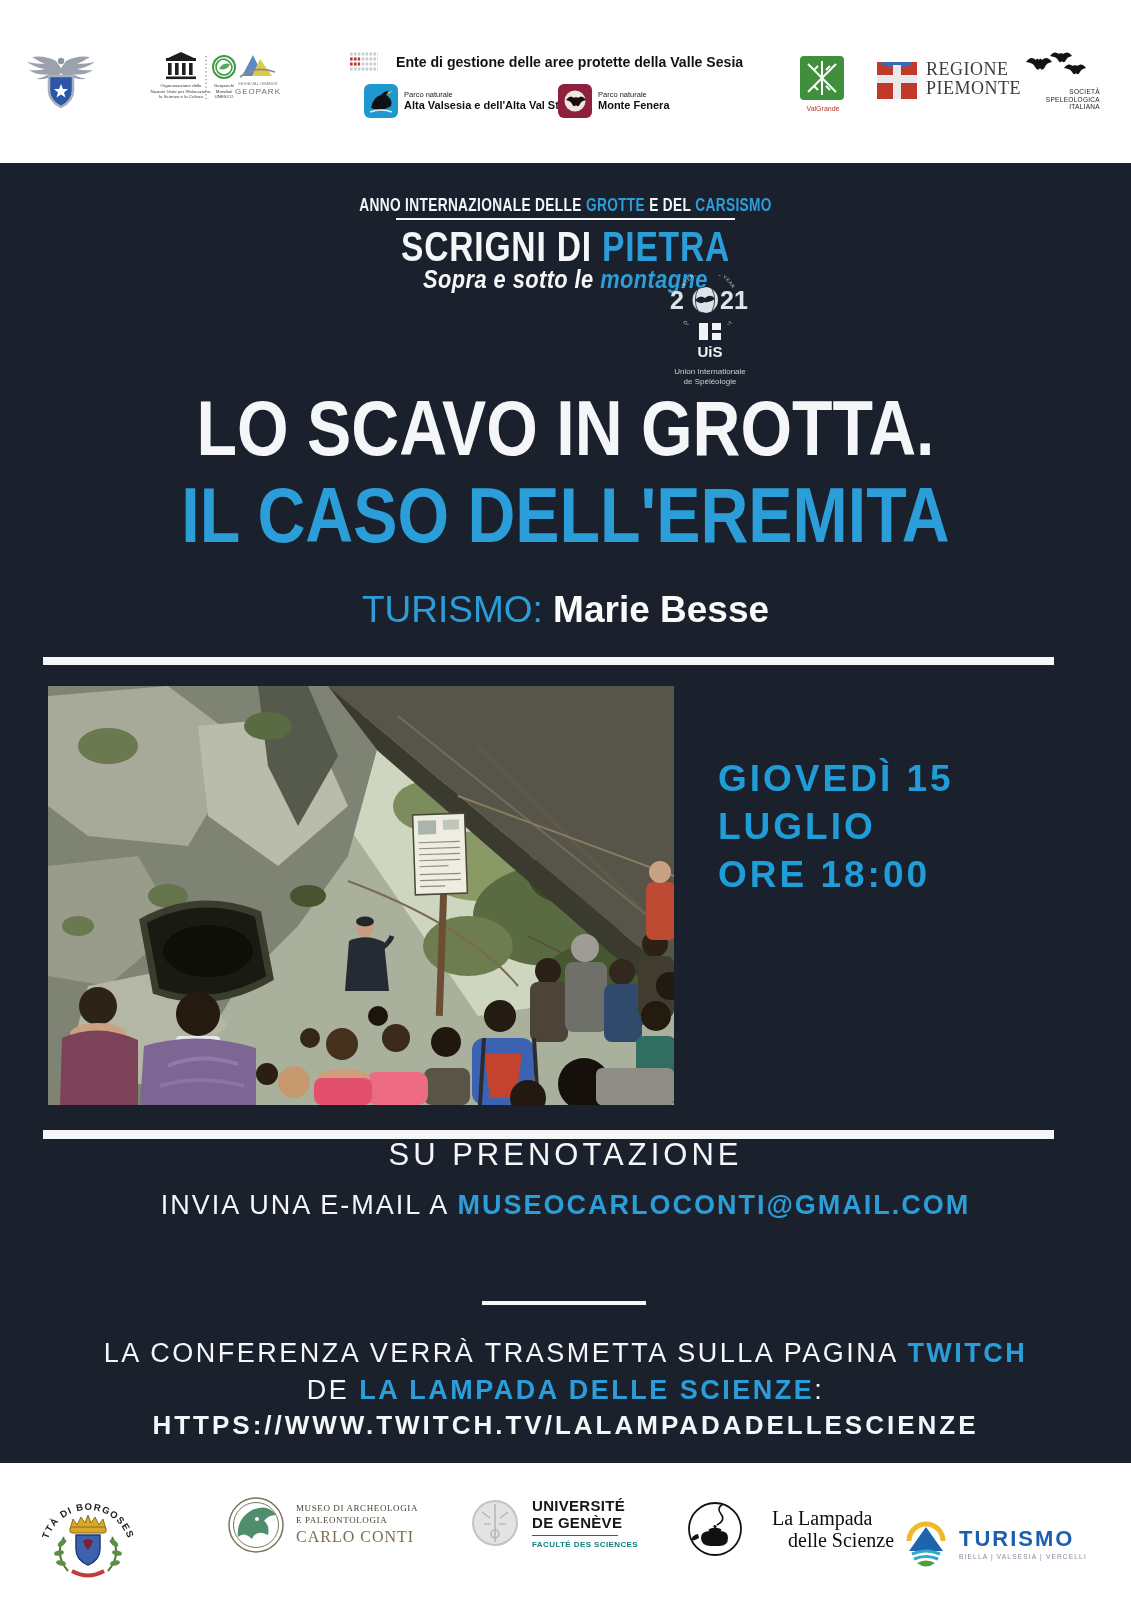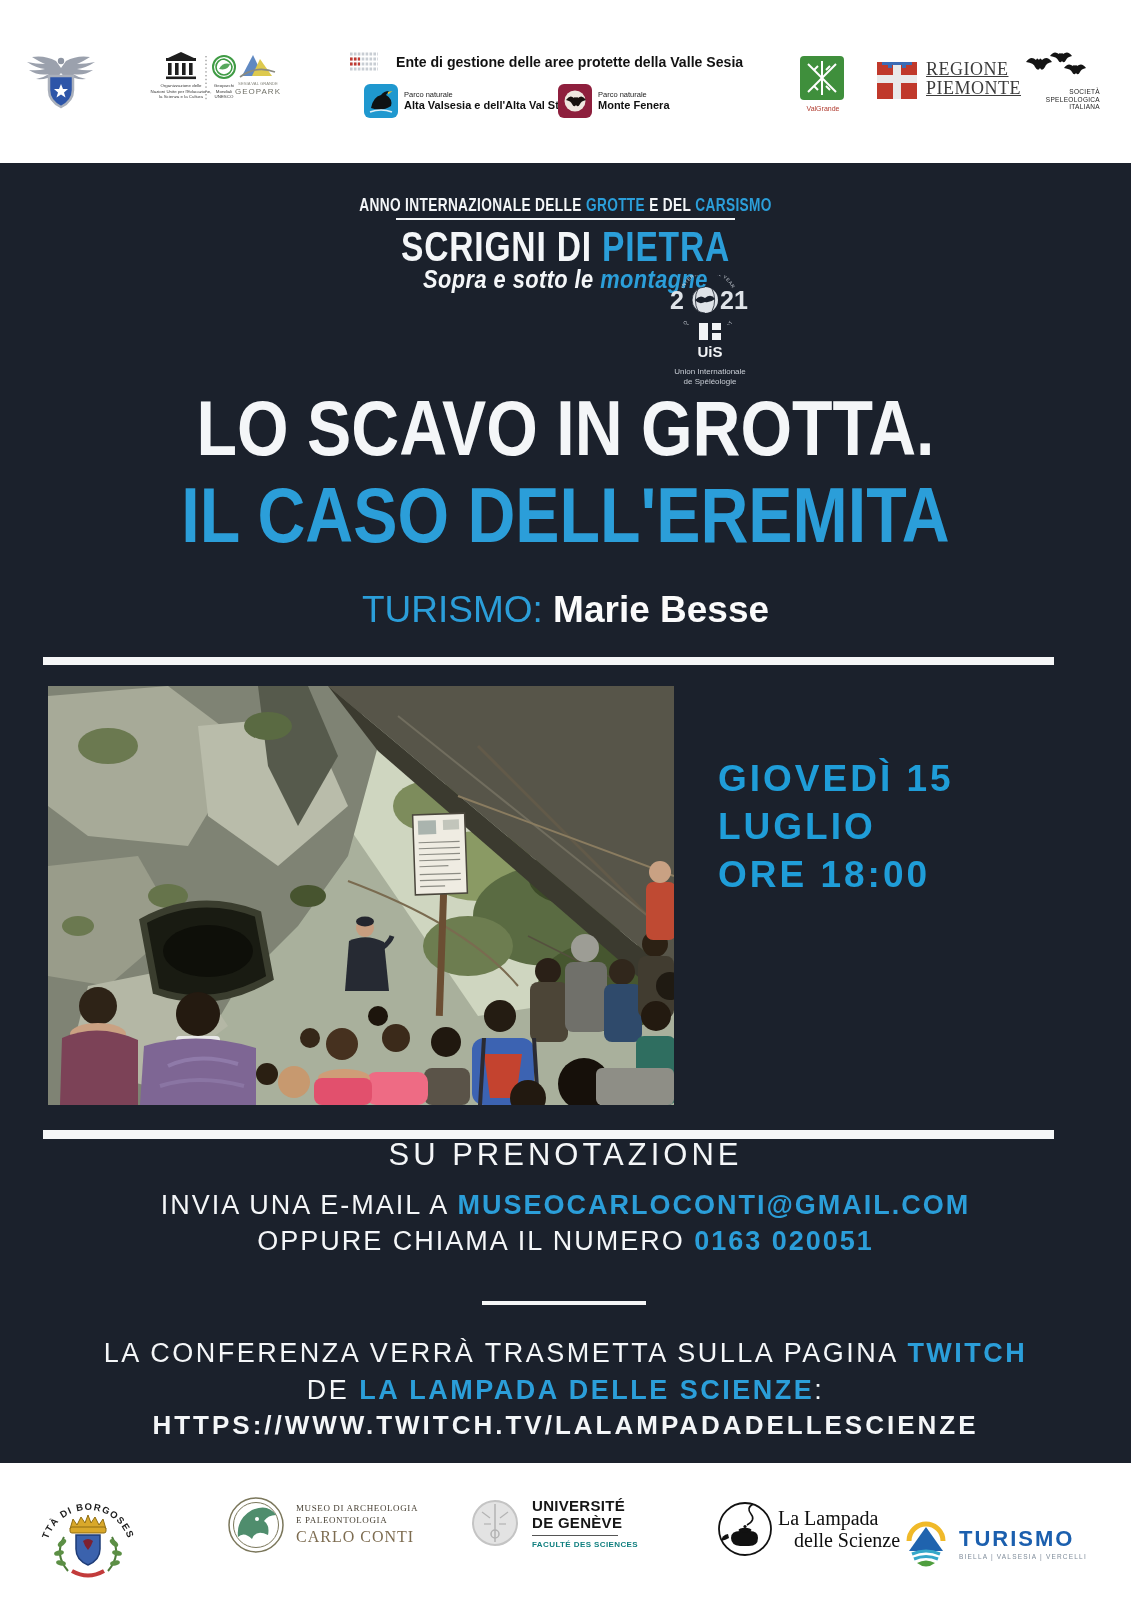--- a/index.html
+++ b/index.html
@@ -7,21 +7,21 @@
           font-family:"Liberation Sans",sans-serif;}
   
   .topbar{position:absolute;top:0;left:0;width:1131px;height:163px;background:#ffffff;}
   .topbar .abs{position:absolute;}
   .ente-title{font-size:15px;font-weight:bold;color:#121212;white-space:nowrap;
               transform:scaleX(.94);transform-origin:left center;}
   .park{position:absolute;display:flex;align-items:center;gap:6px;}
   .park .pk-label{font-size:7.5px;color:#222;line-height:8px;}
   .park .pk-name{font-size:11px;font-weight:bold;color:#111;line-height:12px;white-space:nowrap;}
   .vg-caption{font-size:7px;color:#b03a2e;text-align:center;margin-top:1px;}
-  .regione-text{font-family:"Liberation Serif",serif;font-size:18px;color:#3c3c3c;line-height:19px;letter-spacing:.5px;text-decoration:underline;}
+  .regione-text{font-family:"Liberation Serif",serif;font-size:18px;color:#3c3c3c;line-height:19px;letter-spacing:.5px;}
   .ssi-caption{font-size:6.5px;color:#1c1c1c;line-height:7.5px;text-align:right;letter-spacing:.3px;}
   
   .main{position:absolute;top:163px;left:0;width:1131px;height:1300px;background:#1b212c;color:#f4f6f8;}
   .cline{position:absolute;left:0;width:1131px;text-align:center;white-space:nowrap;}
   .accent{color:#2b9ed9;}
   .anno{top:31px;font-size:19px;font-weight:bold;letter-spacing:.5px;transform:scaleX(.72);}
   .anno-rule{position:absolute;top:55px;left:396px;width:339px;height:2px;background:#f4f6f8;}
   .scrigni{top:60px;font-size:42px;font-weight:bold;letter-spacing:1px;transform:scaleX(.80);}
   .sopra{top:101px;font-size:26px;font-weight:bold;font-style:italic;letter-spacing:.5px;transform:scaleX(.84);}
   .title1{top:220px;font-size:78px;font-weight:bold;transform:scaleX(.85);}
@@ -351,24 +351,20 @@
       <div>ORE 18:00</div>
     </div>
 
     <div class="divider div-bot"></div>
 
     <div class="cline bk-head">SU PRENOTAZIONE</div>
     <div class="cline bk-line1">
       <span>INVIA UNA E-MAIL A</span>
       <b class="accent">MUSEOCARLOCONTI@GMAIL.COM</b>
     </div>
-    <div class="cline bk-line2">
-      <span>OPPURE CHIAMA IL NUMERO</span>
-      <b class="accent">0163 020051</b>
-    </div>
 
     <div class="mini-div"></div>
 
     <div class="cline st-line1">
       <span>LA CONFERENZA VERRÀ TRASMETTA SULLA PAGINA</span>
       <b class="accent">TWITCH</b>
     </div>
     <div class="cline st-line2">
       <span>DE</span>
       <b class="accent">LA LAMPADA DELLE SCIENZE</b><span>:</span>
@@ -429,21 +425,21 @@
         </g>
       </svg>
       <div>
         <div class="unige-l12">UNIVERSITÉ</div>
         <div class="unige-l12">DE GENÈVE</div>
         <div class="unige-rule"></div>
         <div class="unige-l3">FACULTÉ DES SCIENCES</div>
       </div>
     </div>
 
-    <div class="abs" style="left:716px;top:37px;display:flex;align-items:center;gap:4px">
+    <div class="abs" style="left:686px;top:37px;display:flex;align-items:center;gap:28px">
       <svg width="58" height="58" viewBox="0 0 58 58">
         <circle cx="29" cy="29" r="26" fill="#ffffff" stroke="#111111" stroke-width="1.8"></circle>
         <path d="M15,38 q0,-7 9,-7 h10 q8,0 8,7 q0,8 -9,8 h-9 q-9,-1 -9,-8 Z" fill="#111111"></path>
         <path d="M12,34 q-6,1 -7,7 q5,-1 8,-3 Z" fill="#111111"></path>
         <ellipse cx="29" cy="30" rx="6.5" ry="2.2" fill="#111111"></ellipse>
         <circle cx="29" cy="26.5" r="1.6" fill="#111111"></circle>
         <path d="M31,25 q9,-5 4,-11 q-5,-6 2,-10" stroke="#111111" stroke-width="1.6" fill="none"></path>
       </svg>
       <div class="lampada-txt">
         <div>La Lampada</div>

